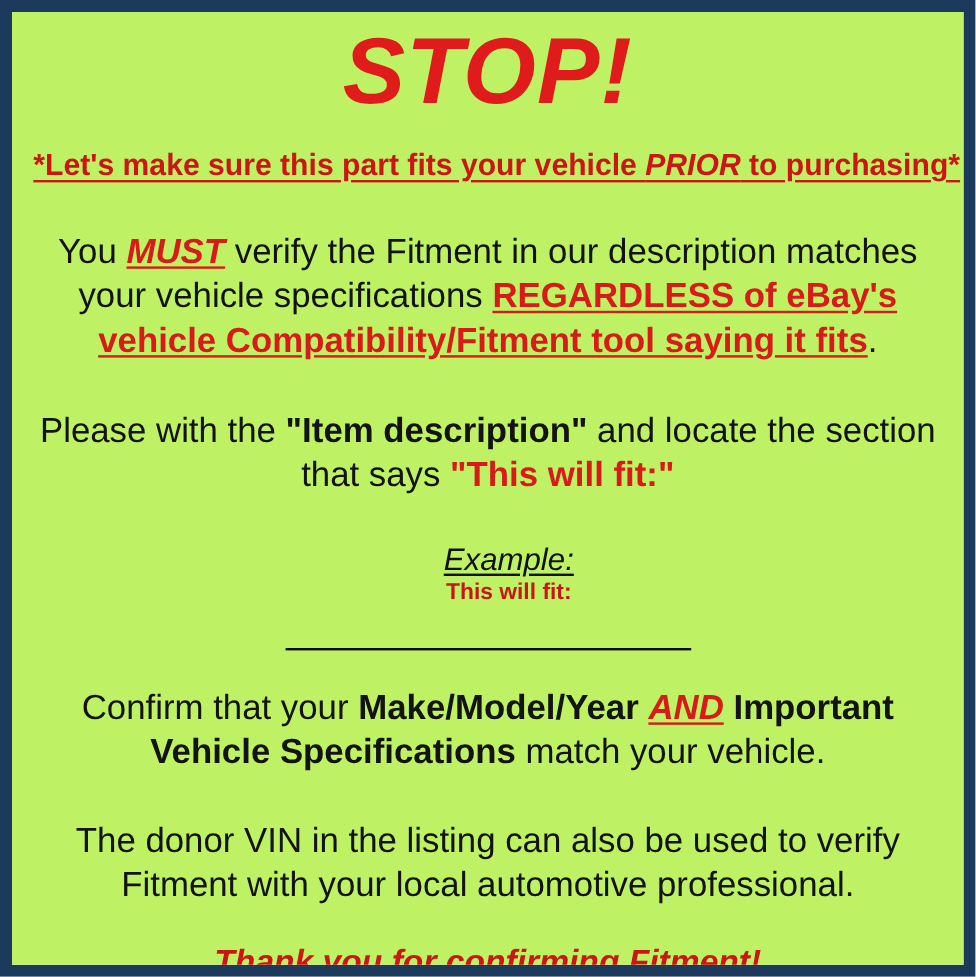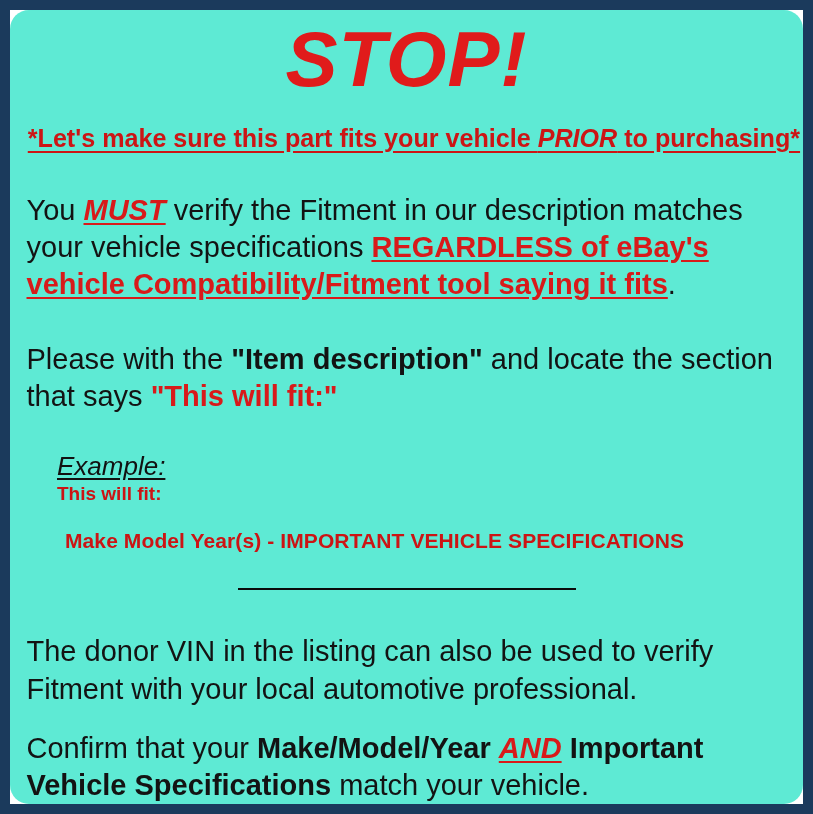--- a/index.html
+++ b/index.html
@@ -16,24 +16,23 @@
     height: 814px;
     box-sizing: border-box;
     background: #ffffff;
     border: 10px solid #1b3a5c;
     overflow: hidden;
   }
   .inner {
     box-sizing: border-box;
     width: 100%;
     height: 100%;
-    background: #5eead4;
+    background: #bef264;
     padding: 0 12px;
     text-align: center;
-    border-radius: 19px;
   }
 
   
   .headline {
     margin: 0;
     padding-top: 10px;
     font-size: 78px;
     line-height: 1.0;
     font-weight: bold;
     font-style: italic;
@@ -57,37 +56,37 @@
     transform: scaleX(0.985);
   }
   .subtitle .ital { font-style: italic; }
 
   
   .para {
     margin: 0 auto;
     font-size: 29px;
     line-height: 1.28;
     color: #131313;
-    text-align: left;
+    text-align: center;
     max-width: 760px;
   }
   .p-must   { padding-top: 40px; }
   .p-please { padding-top: 38px; }
   .p-confirm{ padding-top: 22px; }
   .p-vin    { padding-top: 36px; }
 
   .red        { color: #d81a1a; }
   .bold       { font-weight: bold; }
   .ital       { font-style: italic; }
   .ul         { text-decoration: underline; text-underline-offset: 3px; }
   .blk        { color: #131313; }
 
   
   .example-block {
-    text-align: left;
+    text-align: center;
     padding-left: 35px;
     padding-top: 36px;
   }
   .example-label {
     margin: 0;
     font-size: 26px;
     line-height: 1.15;
     color: #111111;
     font-style: italic;
     text-decoration: underline;
@@ -156,29 +155,28 @@
 
     <div class="para p-please">
       <span>Please with the </span><span class="bold">"Item description"</span><span> and locate the section that says </span><span class="red bold">"This will fit:"</span>
     </div>
 
     <div class="example-block">
       <div>
         <span class="example-label">Example:</span>
       </div>
       <div class="example-fit">This will fit:</div>
-      <div class="example-spec">Make Model Year(s) - IMPORTANT VEHICLE SPECIFICATIONS</div>
     </div>
 
     <div class="rule-wrap">
       <span class="rule"></span>
     </div>
 
-    <div class="para p-vin">The donor VIN in the listing can also be used to verify Fitment with your local automotive professional.</div>
-
     <div class="para p-confirm">
       <span>Confirm that your </span><span class="bold">Make/Model/Year</span><span>&nbsp;</span><span class="red bold ital ul">AND</span><span>&nbsp;</span><span class="bold">Important Vehicle Specifications</span><span> match your vehicle.</span>
     </div>
+
+    <div class="para p-vin">The donor VIN in the listing can also be used to verify Fitment with your local automotive professional.</div>
 
     <div class="thanks">Thank you for confirming Fitment!</div>
 
   </div>
 </div>
 
 </body></html>

